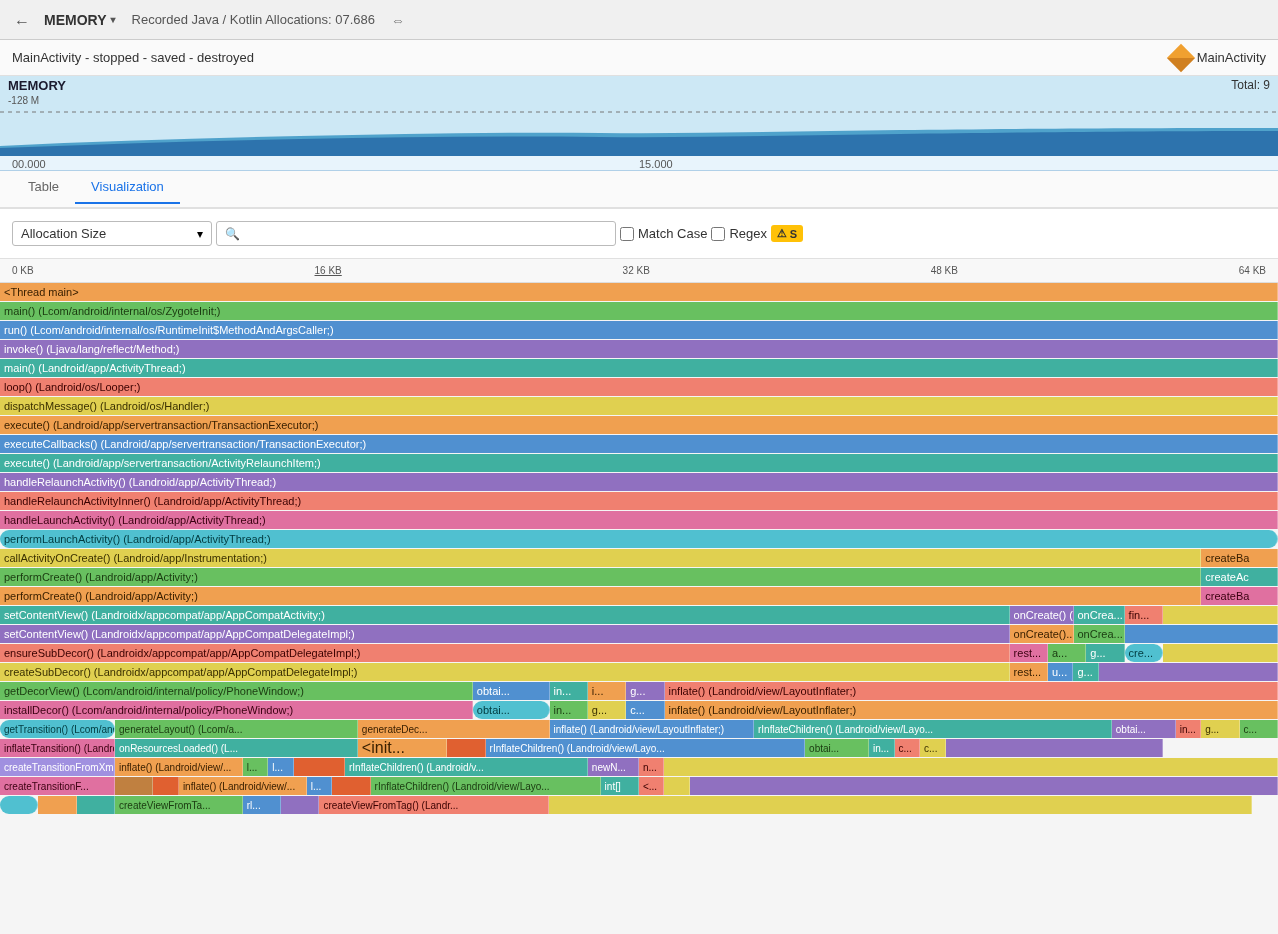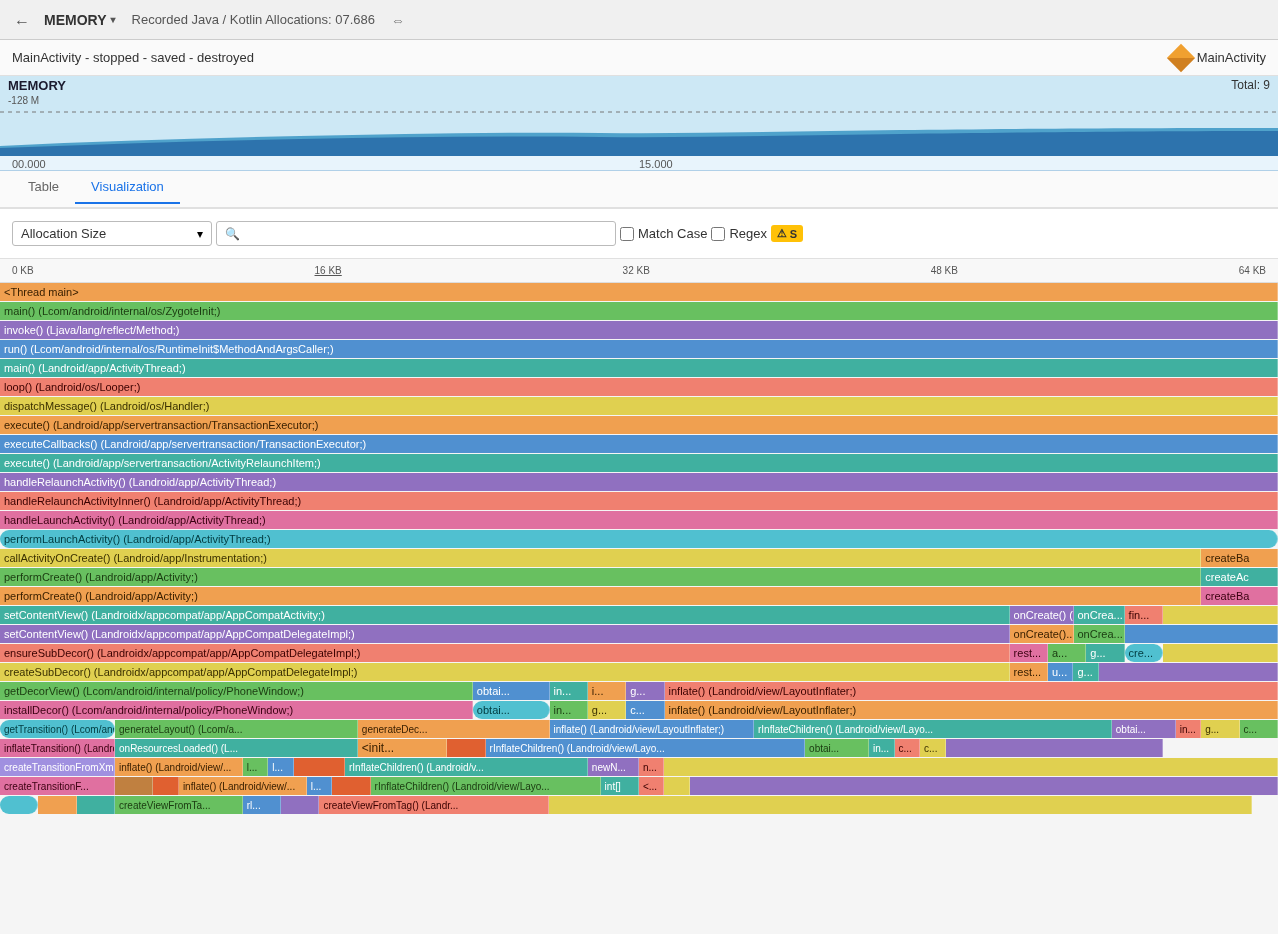--- a/index.html
+++ b/index.html
@@ -340,28 +340,28 @@
     </div>
   </div>
 
   <div class="flame-row">
     <div class="flame-block color-green" style="width:100%">
       main() (Lcom/android/internal/os/ZygoteInit;)
     </div>
   </div>
 
   <div class="flame-row">
+    <div class="flame-block color-blue" style="width:100%">
+      run() (Lcom/android/internal/os/RuntimeInit$MethodAndArgsCaller;)
+    </div>
+  </div>
+
+  <div class="flame-row">
     <div class="flame-block color-purple" style="width:100%">
       invoke() (Ljava/lang/reflect/Method;)
-    </div>
-  </div>
-
-  <div class="flame-row">
-    <div class="flame-block color-blue" style="width:100%">
-      run() (Lcom/android/internal/os/RuntimeInit$MethodAndArgsCaller;)
     </div>
   </div>
 
   <div class="flame-row">
     <div class="flame-block color-teal" style="width:100%">
       main() (Landroid/app/ActivityThread;)
     </div>
   </div>
 
   <div class="flame-row">
@@ -525,21 +525,21 @@
     <div class="flame-block color-green" style="width:3%;font-size:10px">c...</div>
   </div>
 
   <div class="flame-row">
     <div class="flame-block color-pink" style="width:9%;font-size:10px">
       inflateTransition() (Landroid...
     </div>
     <div class="flame-block color-teal" style="width:19%;font-size:10px">
       onResourcesLoaded() (L...
     </div>
-    <div class="flame-block color-orange" style="width:7%;font-size:12px">
+    <div class="flame-block color-orange" style="width:7%;font-size:16px">
       &lt;init...
     </div>
     <div class="flame-block color-red-orange" style="width:3%;font-size:10px"></div>
     <div class="flame-block color-blue" style="width:25%;font-size:10px">
       rInflateChildren() (Landroid/view/Layo...
     </div>
     <div class="flame-block color-green" style="width:5%;font-size:10px">obtai...</div>
     <div class="flame-block color-teal" style="width:2%;font-size:10px">in...</div>
     <div class="flame-block color-salmon" style="width:2%;font-size:10px">c...</div>
     <div class="flame-block color-yellow" style="width:2%;font-size:10px">c...</div>

